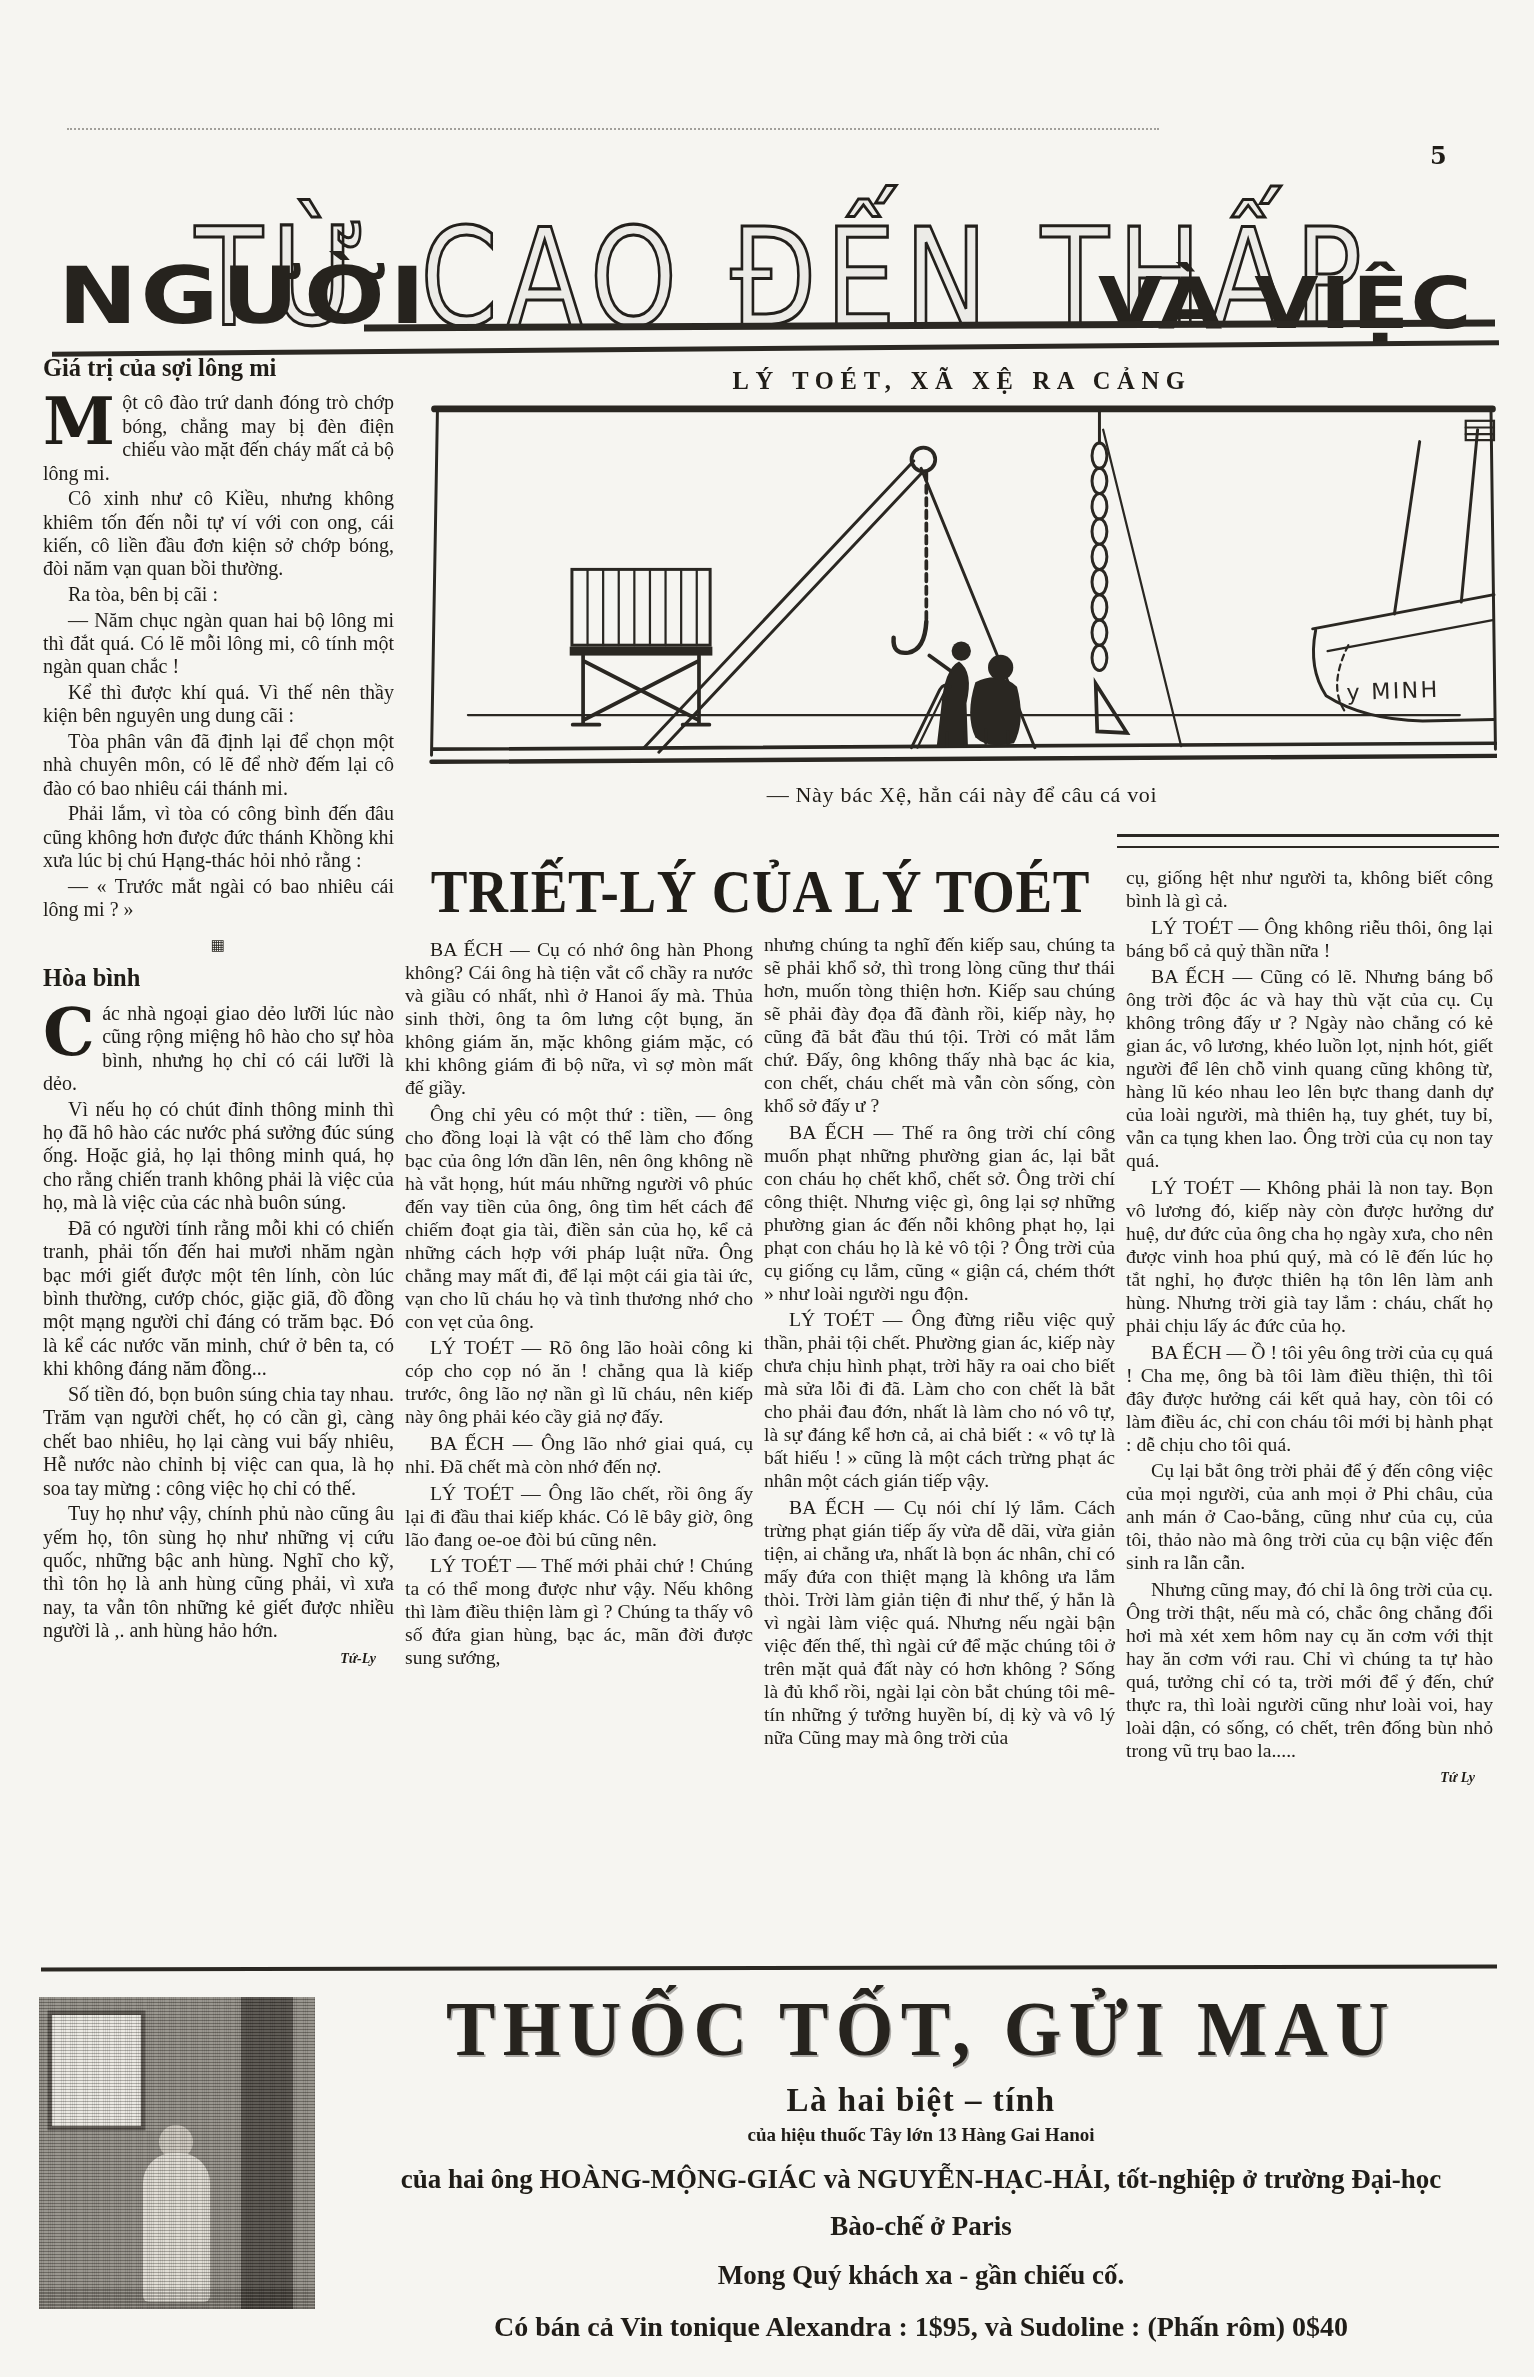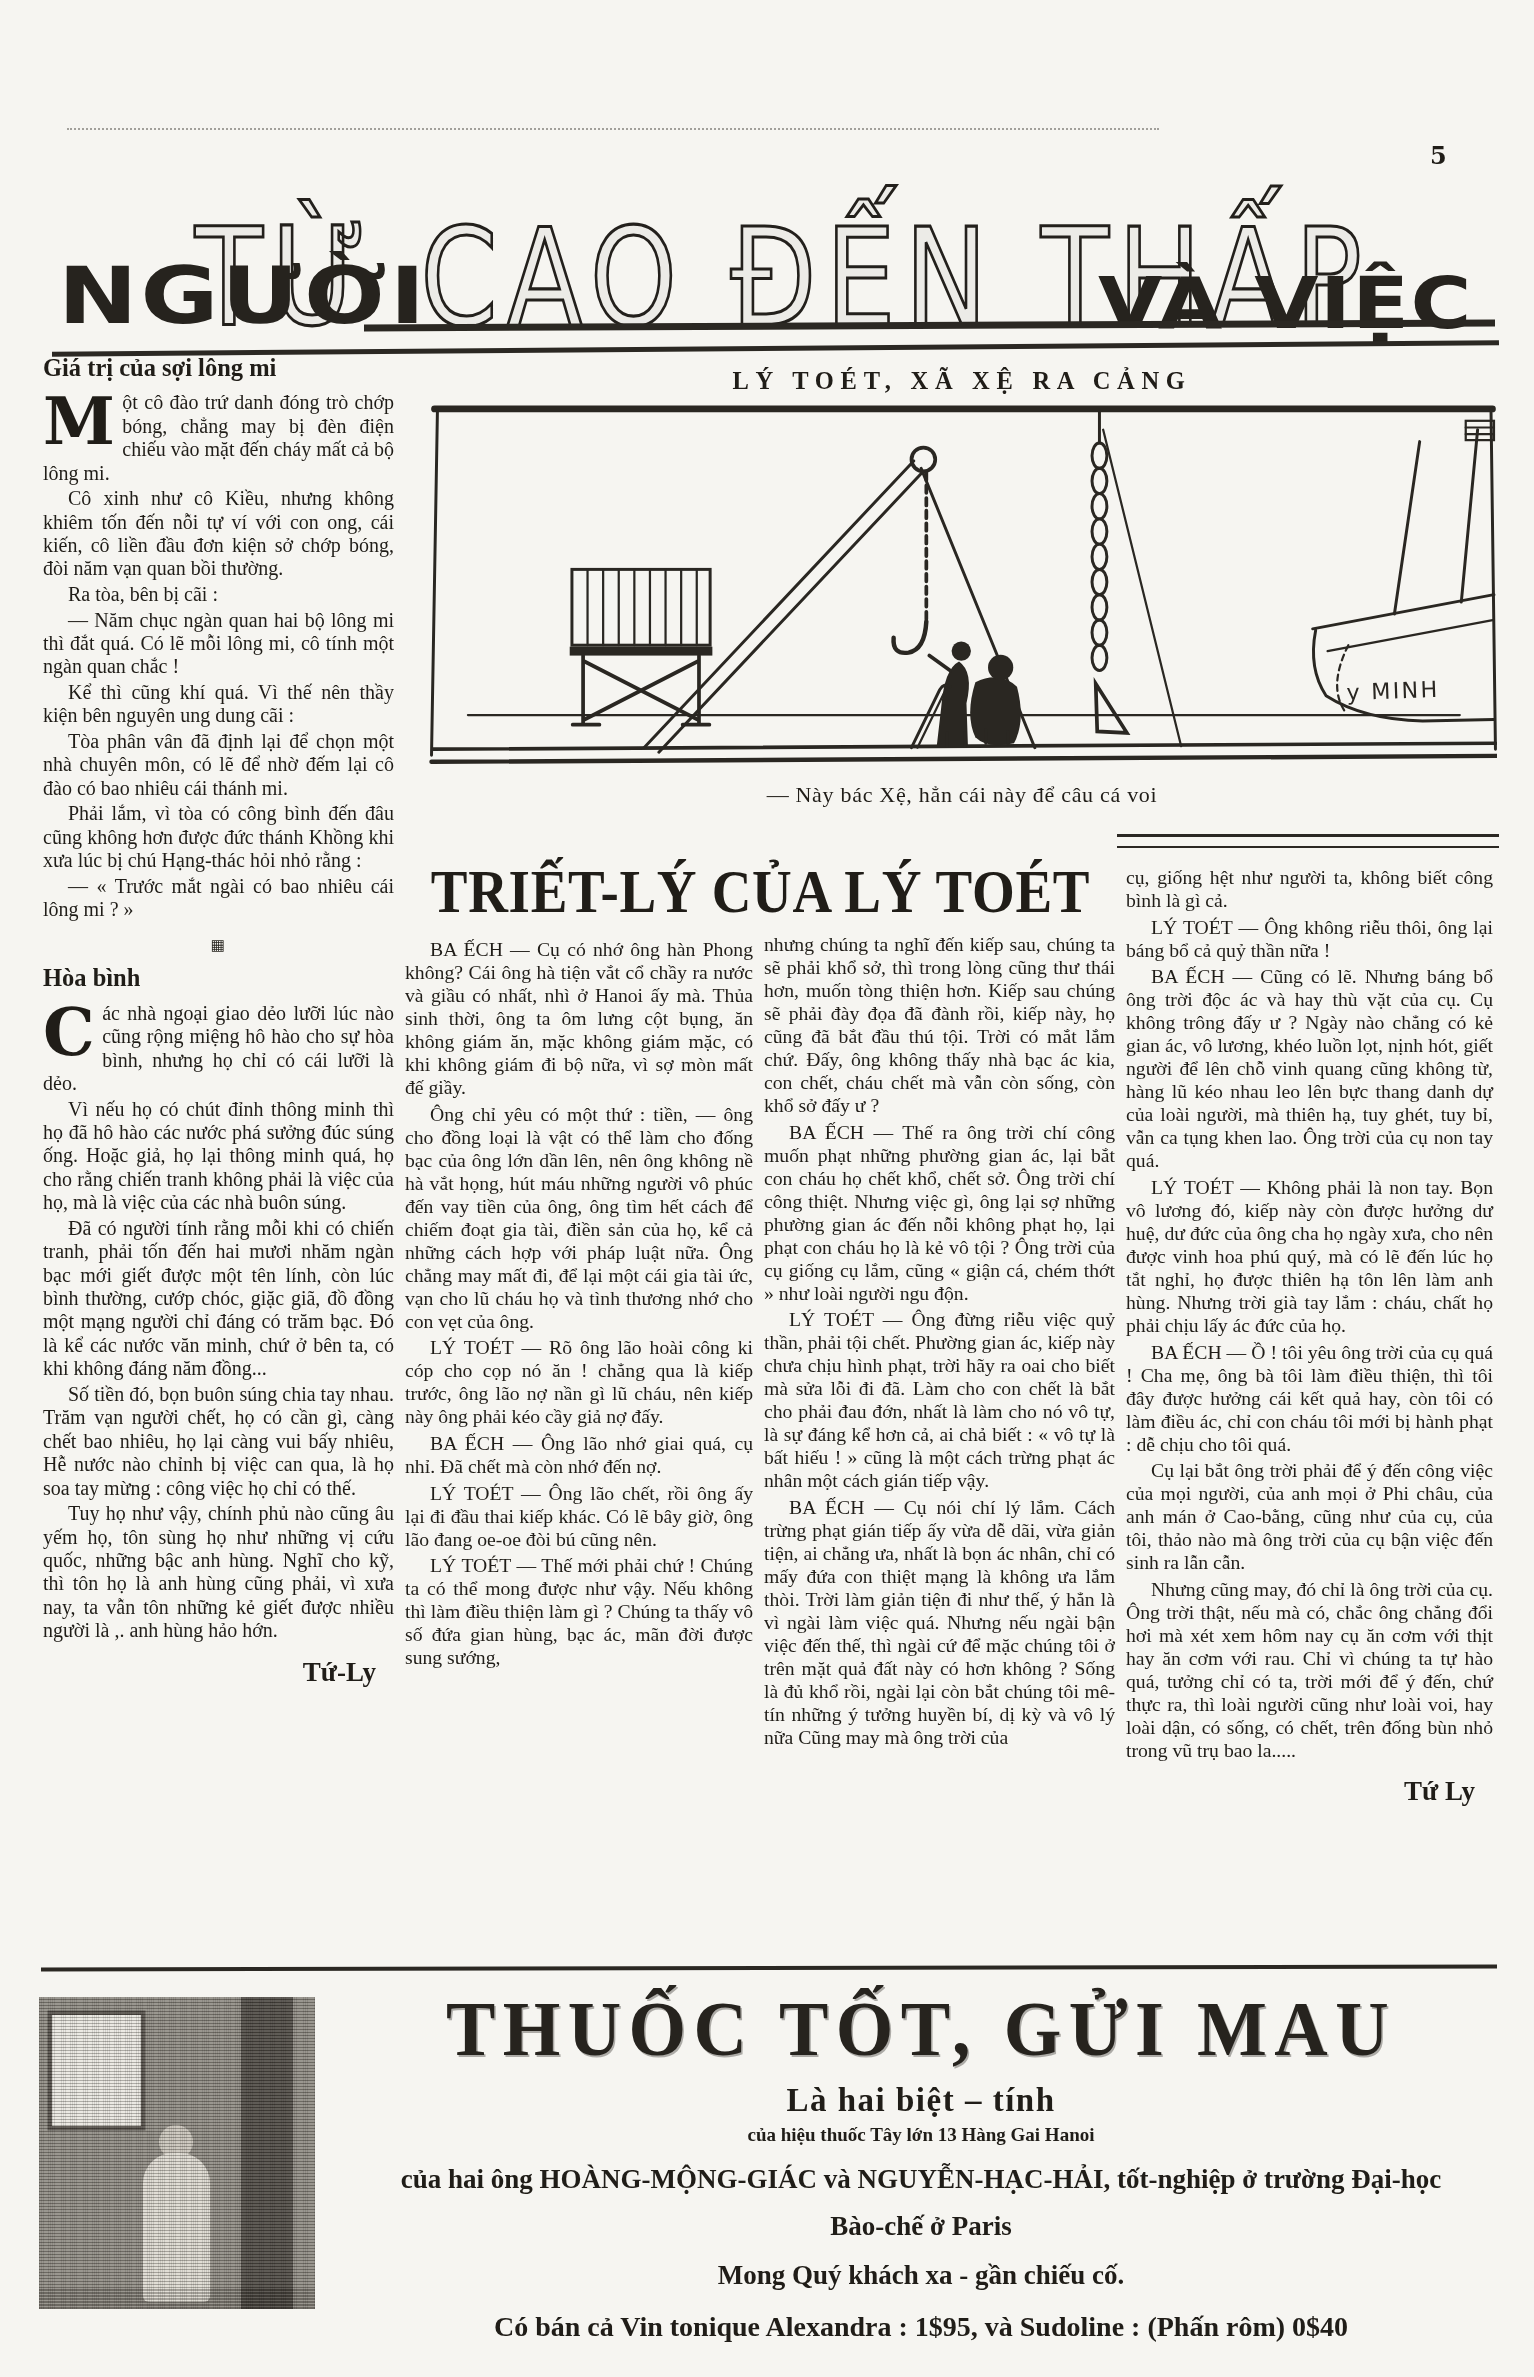--- a/index.html
+++ b/index.html
@@ -28,21 +28,21 @@
          transform:rotate(-0.45deg);}
   
   #leftcol{position:absolute;left:43px;top:354px;width:351px;font-size:20px;line-height:23.4px;
            text-align:justify;}
   #leftcol h2{font-size:24.5px;line-height:27px;margin:0 0 10.4px 0;font-weight:700;text-align:left;}
   #leftcol p{margin:0 0 2.2px 0;text-indent:25px;}
   #leftcol p.first{text-indent:0;margin-top:1.5px;}
   .drop{float:left;font-size:65px;line-height:48px;padding:6px 7.4px 0 0;font-weight:700;
         font-family:"DejaVu Serif",serif;}
   .brk{text-align:center;font-size:15px;margin:12px 0 7.4px 0;letter-spacing:1.5px;}
-  .sig{text-align:right;font-weight:700;font-size:27px;margin-top:18px;
+  .sig{text-align:right;font-weight:700;font-style:italic;font-size:14px;margin-top:4px;
        padding-right:18px;}
   
   #cartoon-title{position:absolute;left:427px;top:367px;width:1070px;text-align:center;
                  font-size:24.5px;font-weight:700;letter-spacing:6.7px;}
   #cartoon{position:absolute;left:427px;top:400px;width:1070px;height:370px;margin:0;}
   #cartoon svg{display:block;}
   #cartoon-caption{position:absolute;left:427px;top:782px;width:1070px;text-align:center;
                    font-size:22px;letter-spacing:0.7px;}
   #col3-rule{position:absolute;left:1117px;top:834px;width:382px;height:9px;
              border-top:3.7px solid #2b2823;border-bottom:2.2px solid #2b2823;}
@@ -98,21 +98,21 @@
     <div class="ruleA"></div>
     <div class="ruleB"></div>
   </header>
 
   <section id="leftcol">
     <h2>Giá trị của sợi lông mi</h2>
     <p class="first"><span class="drop">M</span><span>ột cô đào trứ danh đóng trò chớp bóng, chẳng may bị đèn điện chiếu vào mặt đến cháy mất cả bộ lông mi.</span></p>
     <p>Cô xinh như cô Kiều, nhưng không khiêm tốn đến nỗi tự ví với con ong, cái kiến, cô liền đầu đơn kiện sở chớp bóng, đòi năm vạn quan bồi thường.</p>
     <p>Ra tòa, bên bị cãi :</p>
     <p>— Năm chục ngàn quan hai bộ lông mi thì đắt quá. Có lẽ mỗi lông mi, cô tính một ngàn quan chắc !</p>
-    <p>Kể thì cũng khí quá. Vì thế nên thầy kiện bên nguyên ung dung cãi :</p>
+    <p>Kể thì được khí quá. Vì thế nên thầy kiện bên nguyên ung dung cãi :</p>
     <p>Tòa phân vân đã định lại để chọn một nhà chuyên môn, có lẽ để nhờ đếm lại cô đào có bao nhiêu cái thánh mi.</p>
     <p>Phải lắm, vì tòa có công bình đến đâu cũng không hơn được đức thánh Khồng khi xưa lúc bị chú Hạng-thác hỏi nhỏ rằng :</p>
     <p>— « Trước mắt ngài có bao nhiêu cái lông mi ? »</p>
     <div class="brk">▦</div>
     <h2>Hòa bình</h2>
     <p class="first"><span class="drop">C</span><span>ác nhà ngoại giao dẻo lưỡi lúc nào cũng rộng miệng hô hào cho sự hòa bình, nhưng họ chỉ có cái lưỡi là dẻo.</span></p>
     <p>Vì nếu họ có chút đỉnh thông minh thì họ đã hô hào các nước phá sưởng đúc súng ống. Hoặc giả, họ lại thông minh quá, họ cho rằng chiến tranh không phải là việc của họ, mà là việc của các nhà buôn súng.</p>
     <p>Đã có người tính rằng mỗi khi có chiến tranh, phải tốn đến hai mươi nhăm ngàn bạc mới giết được một tên lính, còn lúc bình thường, cướp chóc, giặc giã, đồ đồng một mạng người chỉ đáng có trăm bạc. Đó là kể các nước văn minh, chứ ở bên ta, có khi không đáng năm đồng...</p>
     <p>Số tiền đó, bọn buôn súng chia tay nhau. Trăm vạn người chết, họ có cần gì, càng chết bao nhiêu, họ lại càng vui bấy nhiêu, Hễ nước nào chỉnh bị việc can qua, là họ soa tay mừng : công việc họ chỉ có thế.</p>
     <p>Tuy họ như vậy, chính phủ nào cũng âu yếm họ, tôn sùng họ như những vị cứu quốc, những bậc anh hùng. Nghĩ cho kỹ, thì tôn họ là anh hùng cũng phải, vì xưa nay, ta vẫn tôn những kẻ giết được nhiều người là ,. anh hùng hảo hớn.</p>

